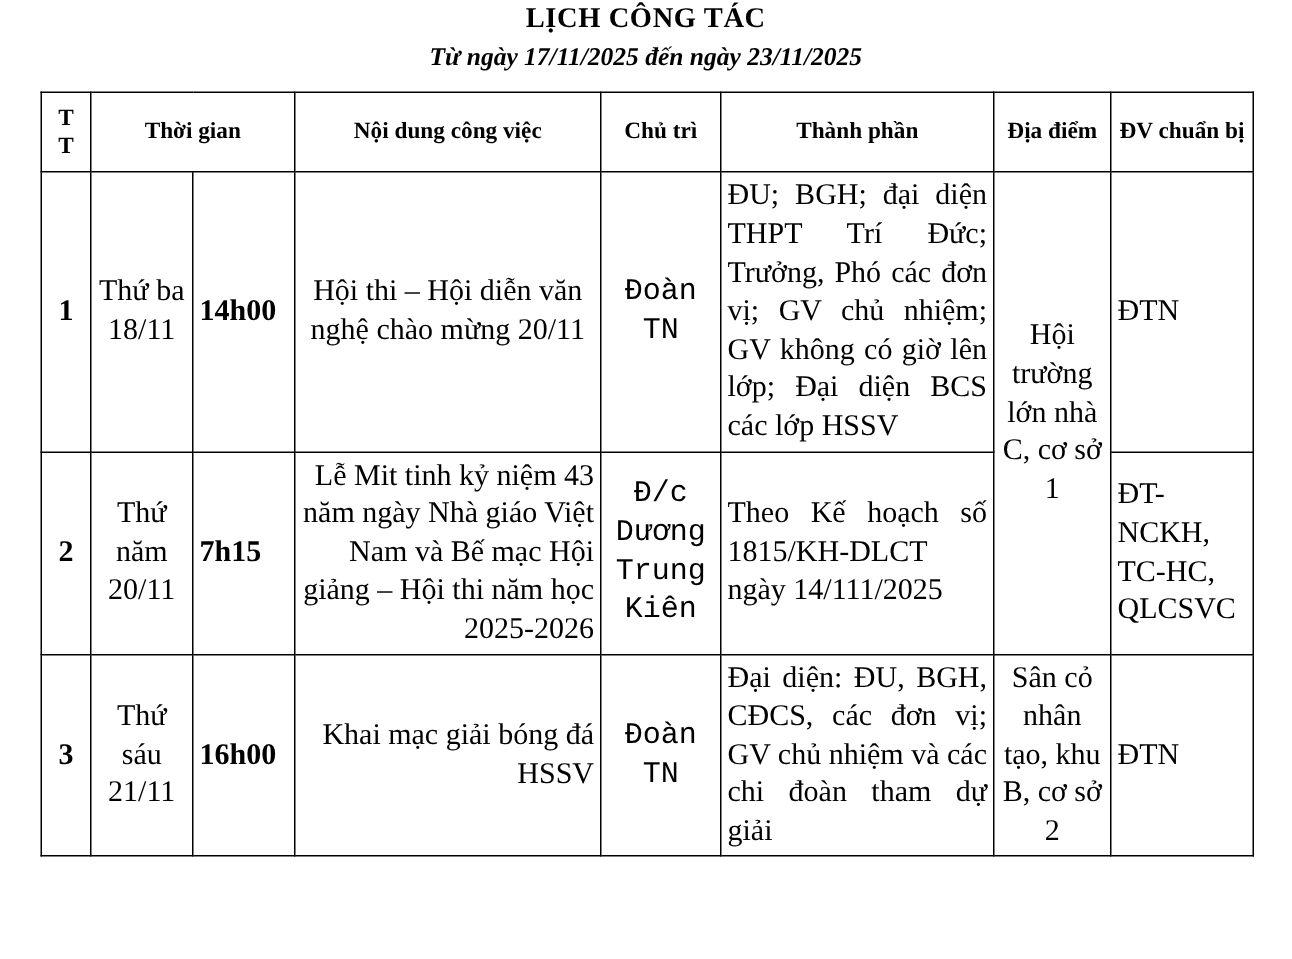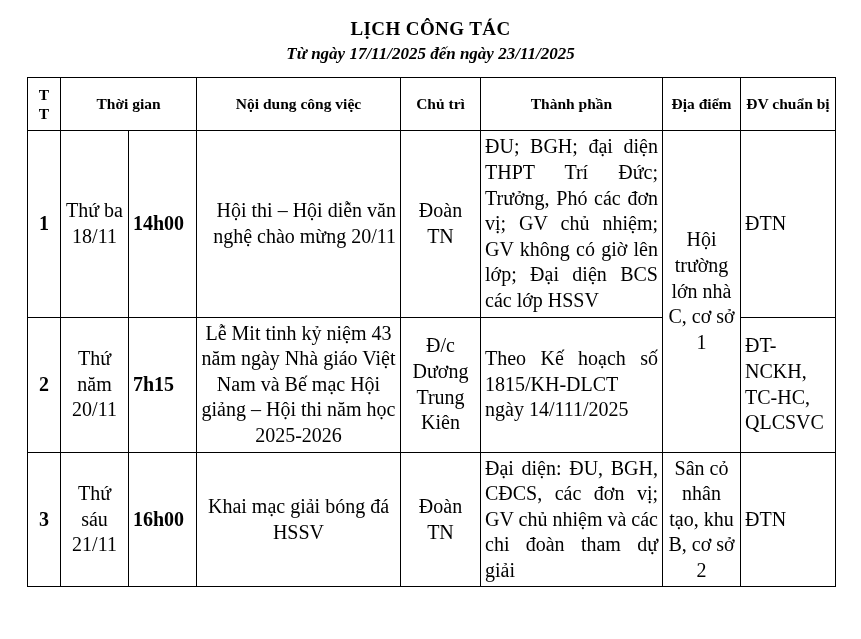--- a/index.html
+++ b/index.html
@@ -17,21 +17,21 @@
   .page {
     position: relative;
     width: 861px;
     height: 639px;
     box-sizing: border-box;
   }
 
   
   .title-block {
     text-align: center;
-    padding-top: 18px;
+    padding-top: 2px;
   }
   .doc-title {
     font-size: 19px;
     font-weight: bold;
     letter-spacing: 0.4px;
     line-height: 1.15;
   }
   .doc-subtitle {
     font-size: 17px;
     font-weight: bold;
@@ -90,23 +90,23 @@
     text-align: center;
     font-weight: normal;
     font-size: 15.5px;
     line-height: 1.25;
   }
   td.cell-time {
     text-align: left;
     font-weight: bold;
     font-size: 15.5px;
   }
-  td.cell-content { text-align: center; }
-  td.cell-content.left { text-align: right; }
-  td.cell-chair   { text-align: center; }
+  td.cell-content { text-align: right; }
+  td.cell-content.left { text-align: center; }
+  td.cell-chair   { text-align: center; font-family: Liberation Mono, monospace; }
   td.cell-parts   { text-align: justify; text-justify: inter-word; }
   td.cell-place   { text-align: center; }
   td.cell-unit    { text-align: left; }
 
   tr.row-1 td { height: 148px; }
   tr.row-2 td { height: 112px; }
   tr.row-3 td { height: 113px; }
 
   
   .footer {

